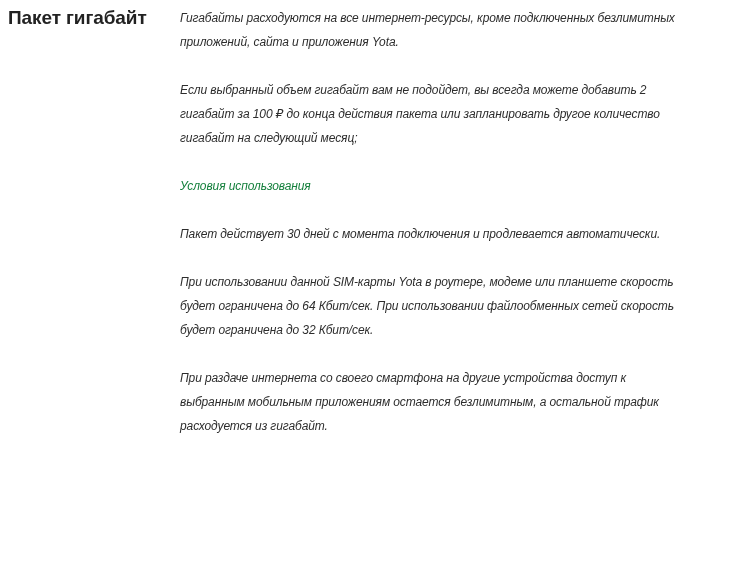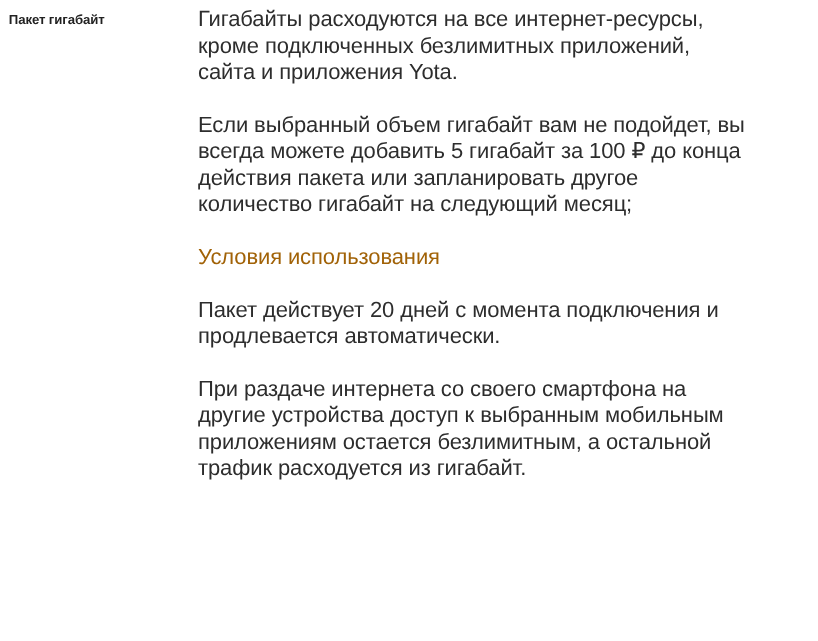--- a/index.html
+++ b/index.html
@@ -19,64 +19,66 @@
     align-items: flex-start;
     padding: 6px 0 0 8px;
     box-sizing: border-box;
   }
   .label-col {
     width: 172px;
     flex: 0 0 172px;
   }
   .section-title {
     margin: 0;
-    font-size: 12px;
+    font-size: 19px;
     line-height: 24px;
     font-weight: bold;
     color: #222222;
     letter-spacing: -0.1px;
   }
   .content-col {
     flex: 0 0 auto;
     width: 502px;
     max-width: 502px;
   }
   .content-col p {
     margin: 0 0 24px 0;
-    font-size: 20px;
+    font-size: 12px;
     line-height: 24px;
     color: #2d2d2d;
     letter-spacing: -0.1px;
+    font-style: italic;
   }
   .content-col p.muted {
-    color: #a16207;
+    color: #15803d;
   }
   .content-col p:last-child {
     margin-bottom: 0;
   }
 </style>
 </head>
 <body>
 
 <div class="section-row">
 
   <div class="label-col">
     <h3 class="section-title">Пакет гигабайт</h3>
   </div>
 
   <div class="content-col">
 
     <p>Гигабайты расходуются на все интернет-ресурсы, кроме подключенных безлимитных приложений, сайта и приложения Yota.</p>
 
-    <p>Если выбранный объем гигабайт вам не подойдет, вы всегда можете добавить 5 гигабайт за 100 ₽ до конца действия пакета или запланировать другое количество гигабайт на следующий месяц;</p>
+    <p>Если выбранный объем гигабайт вам не подойдет, вы всегда можете добавить 2 гигабайт за 100 ₽ до конца действия пакета или запланировать другое количество гигабайт на следующий месяц;</p>
 
     <p class="muted">Условия использования</p>
 
-    <p>Пакет действует 20 дней с момента подключения и продлевается автоматически.</p>
+    <p>Пакет действует 30 дней с момента подключения и продлевается автоматически.</p>
 
 
 
+    <p>При использовании данной SIM-карты Yota в роутере, модеме или планшете скорость будет ограничена до 64 Кбит/сек. При использовании файлообменных сетей скорость будет ограничена до 32 Кбит/сек.</p>
 
     <p>При раздаче интернета со своего смартфона на другие устройства доступ к выбранным мобильным приложениям остается безлимитным, а остальной трафик расходуется из гигабайт.</p>
 
   </div>
 
 </div>
 
 </body></html>

